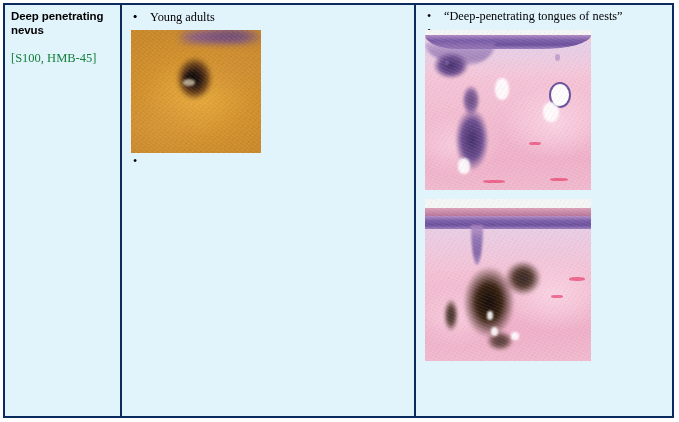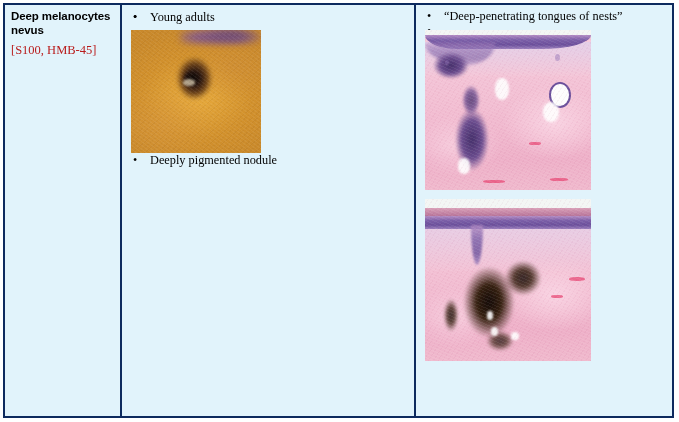--- a/index.html
+++ b/index.html
@@ -31,22 +31,22 @@
     font-weight: bold;
     font-size: 11.5px;
     line-height: 13.5px;
     color: #000;
     letter-spacing: -0.1px;
   }
   .dx-markers {
     font-family: "Liberation Serif", serif;
     font-size: 12.5px;
     line-height: 15px;
-    margin-top: 6px;
-    color: #b91c1c;
+    margin-top: 14px;
+    color: #15803d;
   }
 
   ul.blist {
     list-style: none;
     margin: 0; padding: 0;
   }
   ul.blist li {
     position: relative;
     padding-left: 22px;
     font-size: 12.3px;
@@ -199,21 +199,21 @@
       repeating-linear-gradient(23deg, rgba(255,255,255,.6) 0 1px, rgba(0,0,0,0) 1px 3px),
       repeating-linear-gradient(-57deg, rgba(170,60,110,.45) 0 1px, rgba(0,0,0,0) 1px 4px);
   }
 </style>
 </head>
 <body>
 
 <div id="table">
 
   <div class="col col-dx">
-    <div class="dx-title">Deep melanocytes nevus</div>
+    <div class="dx-title">Deep penetrating nevus</div>
     <div class="dx-markers">[S100, HMB-45]</div>
   </div>
 
   <div class="col col-clin">
     <ul class="blist">
       <li>
         <span class="bullet">•</span>
       </li>
       <li>
         <span class="bullet">•</span>
@@ -230,21 +230,20 @@
       <div class="clin-purpleband2"></div>
       <div class="clin-nodule"></div>
       <div class="clin-nodule-core"></div>
       <div class="clin-speck"></div>
       <div class="clin-grain"></div>
     </div>
 
     <ul class="blist sub-note">
       <li>
         <span class="bullet">•</span>
-        <span>Deeply pigmented nodule</span>
       </li>
     </ul>
   </div>
 
   <div class="col col-histo">
     <ul class="blist">
       <li>
         <span class="bullet">•</span>
         <span>“Deep-penetrating tongues of nests”</span>
       </li>

